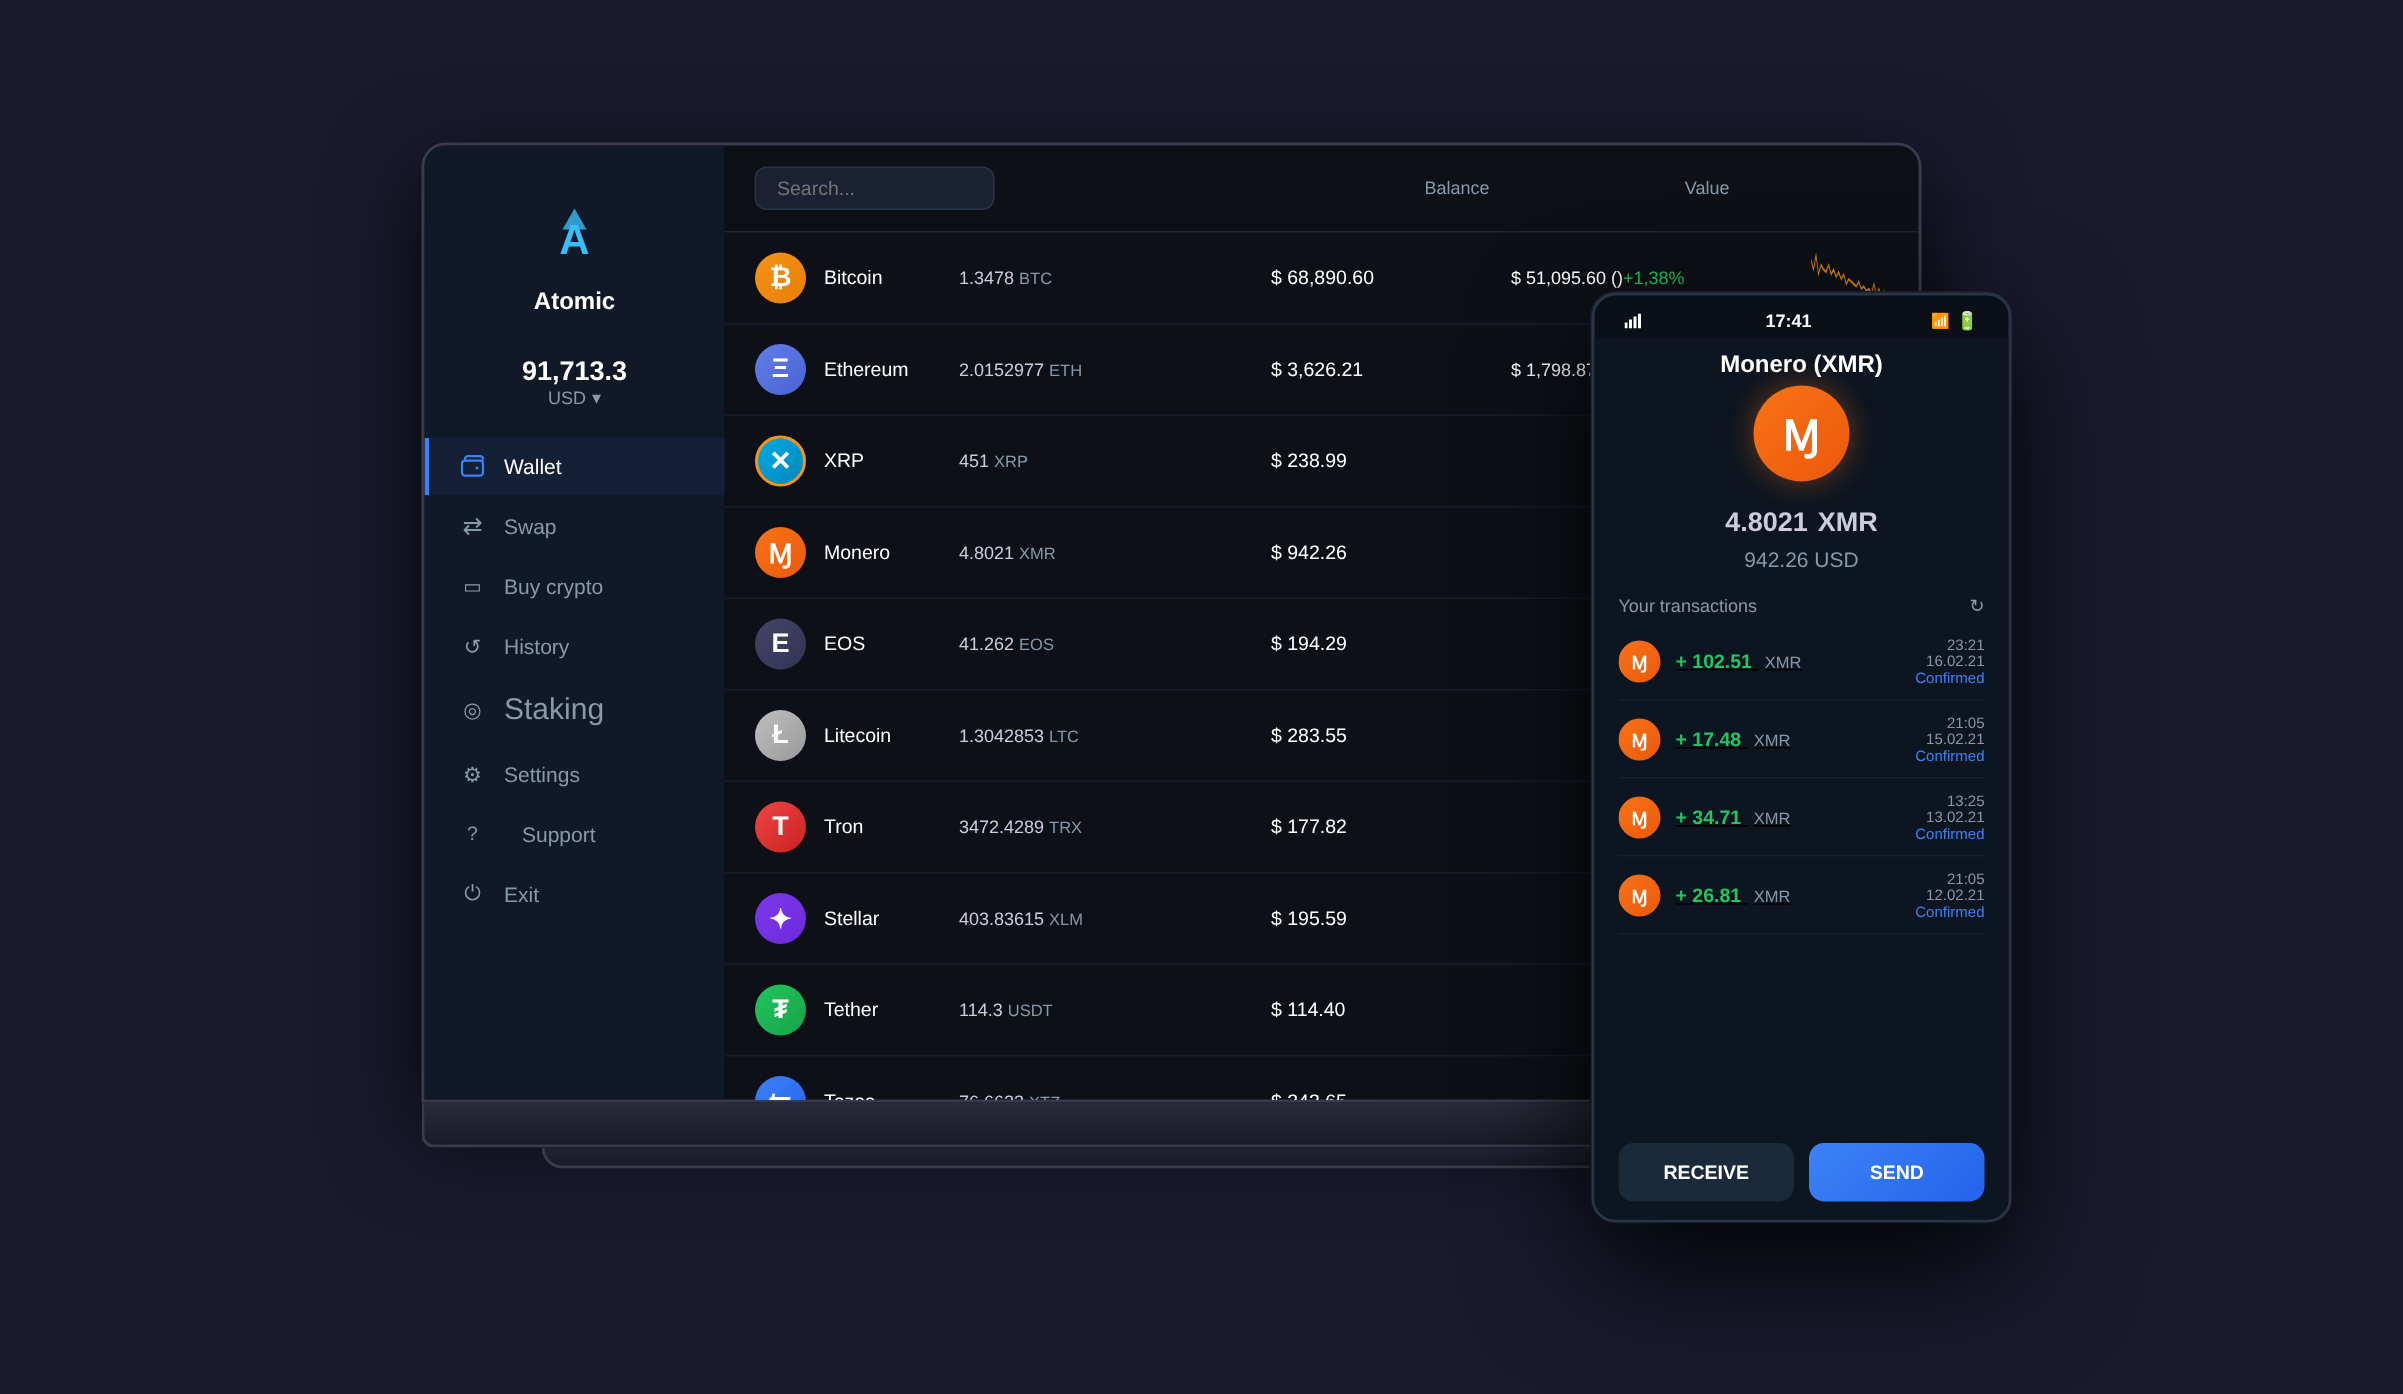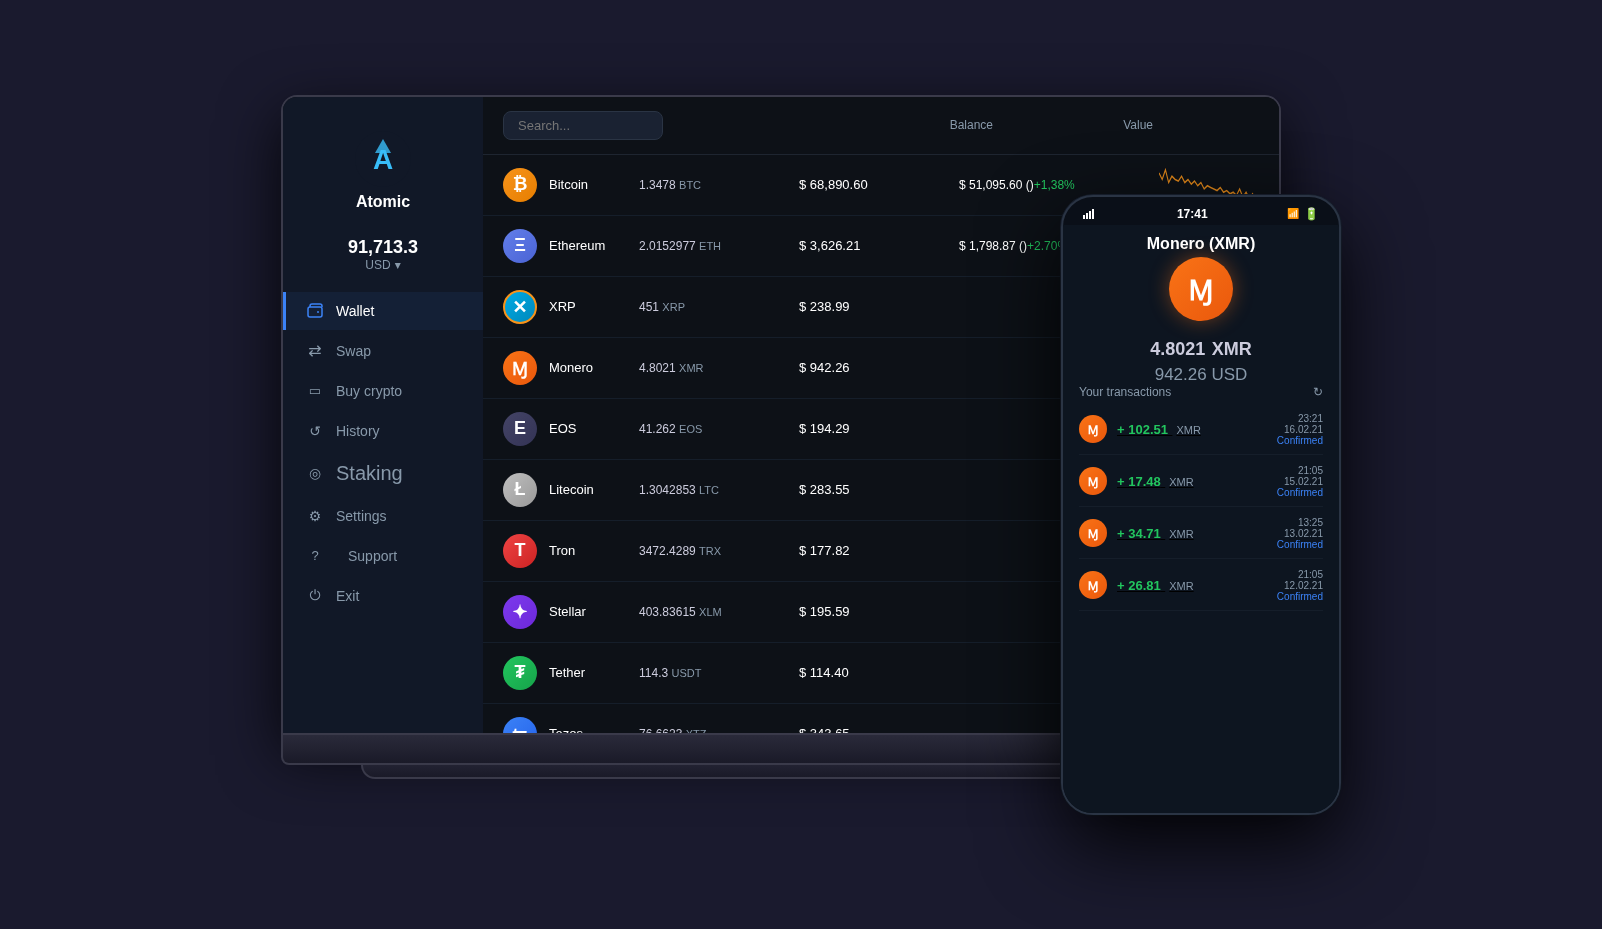--- a/index.html
+++ b/index.html
@@ -230,20 +230,21 @@
     .coin-balance span {
       color: #8899aa;
       font-size: 11px;
     }
 
     .coin-value {
       color: #fff;
       font-size: 13px;
       font-weight: 500;
       width: 160px;
+      margin-left: 48px;
     }
 
     .coin-price {
       color: #fff;
       font-size: 12px;
       width: 200px;
     }
 
     .coin-trend {
       flex: 1;
@@ -256,21 +257,21 @@
     .coin-list::-webkit-scrollbar-thumb { background: #2a3444; border-radius: 2px; }
 
     
     .phone {
       position: absolute;
       top: 140px;
       right: 10px;
       width: 280px;
       height: 620px;
       background: #0a0f18;
-      border-radius: 32px;
+      border-radius: 16px;
       border: 2px solid #2a3444;
       box-shadow: 0 30px 80px rgba(0,0,0,0.9), 0 0 0 1px #1a2232;
       overflow: hidden;
       display: flex;
       flex-direction: column;
     }
 
     .phone-notch-area {
       display: flex;
       justify-content: space-between;
@@ -340,21 +341,22 @@
     }
 
     .phone-balance-large span {
       font-size: 18px;
       color: #ccd;
     }
 
     .phone-balance-usd {
       text-align: center;
       color: #8899aa;
-      font-size: 17px;
+      font-size: 14px;
+      margin-bottom: 16px;
     }
 
     .phone-tx-header {
       display: flex;
       justify-content: space-between;
       align-items: center;
       color: #8899aa;
       font-size: 12px;
       margin-bottom: 6px;
     }
@@ -766,15 +768,19 @@
     </div>
     <div class="phone-tx-meta">
       <div class="phone-tx-time">21:05</div>
       <div class="phone-tx-date">12.02.21</div>
       <div class="phone-tx-status">Confirmed</div>
     </div>
   </div>
         </div>
     </div>
 
+    <div class="phone-actions">
+      <button class="phone-btn-receive">RECEIVE</button>
+      <button class="phone-btn-send">SEND</button>
+    </div>
   </div>
 
 </div>
 
 </body></html>

